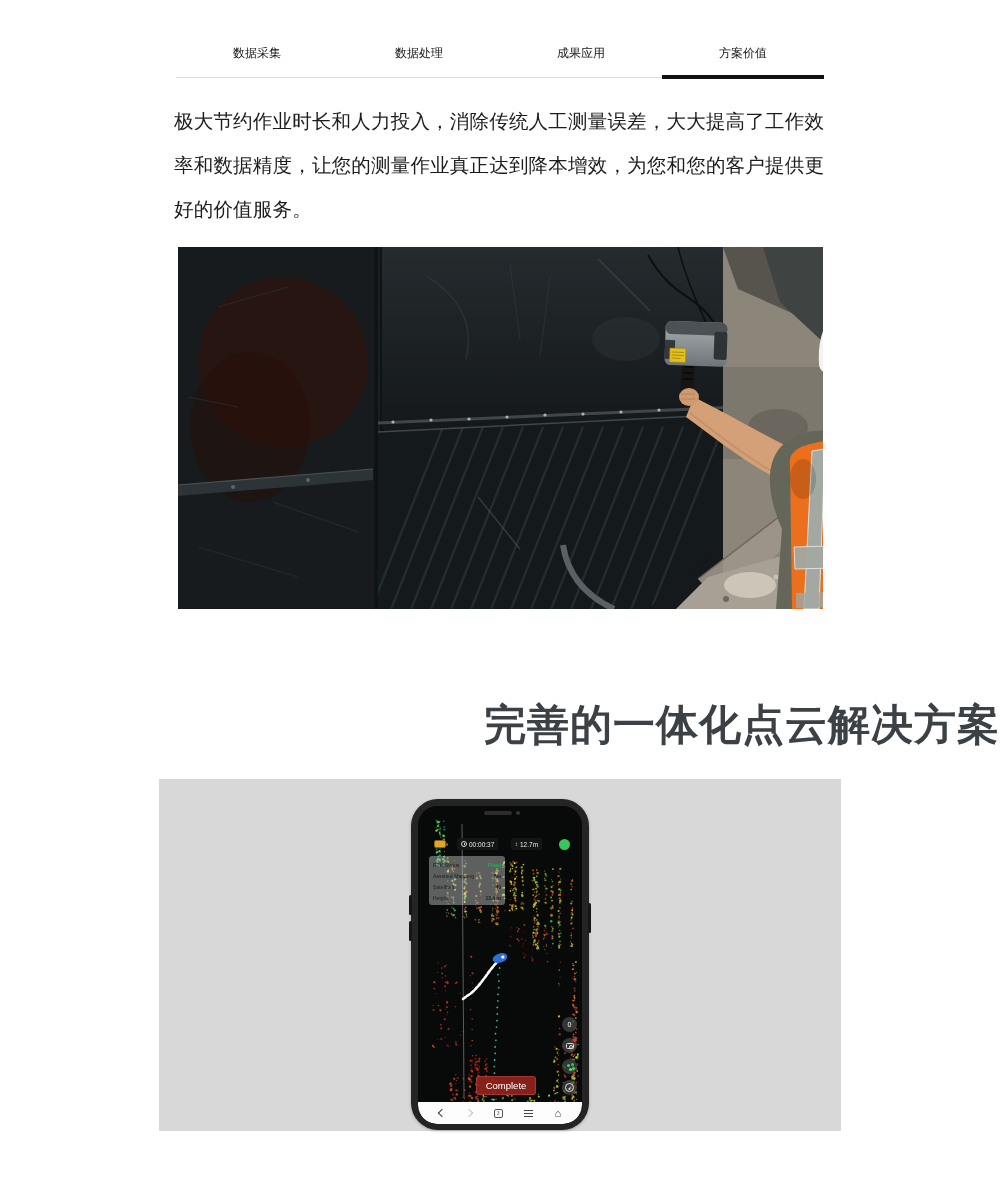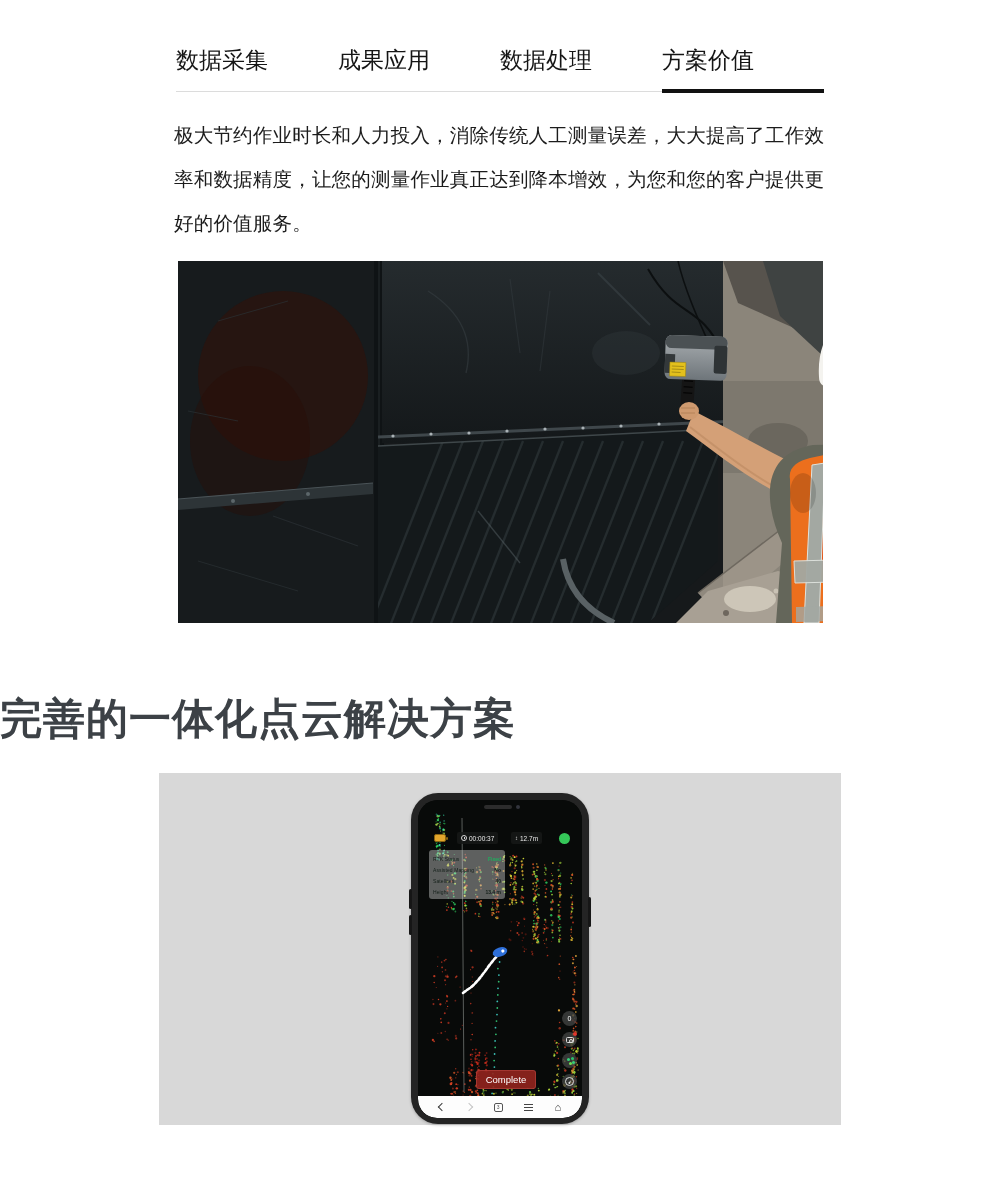--- a/index.html
+++ b/index.html
@@ -1,33 +1,33 @@
 <!DOCTYPE html>
 <html><head>
 <meta charset="utf-8">
 <style>
   * { box-sizing: border-box; margin: 0; padding: 0; }
   html,body { width:1000px; background:#ffffff; font-family:"Liberation Sans", sans-serif; }
   body { height:1196px; overflow:hidden; }
 
   
   .tabs { width:648px; margin:28px auto 0; display:flex; border-bottom:1px solid #dcdcdc; }
-  .tab { flex:1; font-size:23px; padding:17px 0 15px; color:#151515; position:relative; cursor:pointer; }
+  .tab { flex:1; text-align:center; font-size:12px; padding:17px 0 15px; color:#151515; position:relative; cursor:pointer; }
   .tab.active { font-weight:normal; }
   .tab.active::after { content:""; position:absolute; left:0; right:0; bottom:-2px; height:4px; background:#111; }
 
   
   .intro { width:652px; margin:21px auto 0; font-size:19.5px; line-height:44px; color:#1c1c1c; letter-spacing:.2px; }
 
   
   .photo-wrap { width:645px; margin:16px auto 0; height:362px; }
   .photo-wrap svg { display:block; }
 
   
-  .section-title { margin-top:68px; text-align:left; font-size:42px; font-weight:600; color:#3c4146; letter-spacing:1px; }
+  .section-title { margin-top:88px; text-align:right; font-size:42px; font-weight:600; color:#3c4146; letter-spacing:1px; }
 
   
   .gray-section { width:682px; height:352px; margin:26px auto 0; background:#d8d8d8; }
   .phone { position:relative; width:178px; height:331px; margin:0 auto; top:20px; background:#242424; border-radius:27px; box-shadow:0 1px 3px rgba(0,0,0,.25); }
   .side-btn { position:absolute; background:#161616; border-radius:2px; }
   .sb-l1 { left:-2px; top:96px;  width:3px; height:20px; }
   .sb-l2 { left:-2px; top:122px; width:3px; height:20px; }
   .sb-r1 { right:-2px; top:104px; width:3px; height:30px; }
 
   .screen { position:absolute; left:7px; top:7px; right:7px; bottom:6px; background:#090b0a; border-radius:20px 20px 19px 19px; overflow:hidden; }
@@ -71,22 +71,22 @@
   .tabbox { width:9px; height:9px; border:1px solid #555; border-radius:2px; font-size:5px; color:#555; display:flex; align-items:center; justify-content:center; }
   .burger { width:9px; height:7px; border-top:1.4px solid #444; border-bottom:1.4px solid #444; position:relative; }
   .burger::after { content:""; position:absolute; left:0; right:0; top:2.2px; height:1.4px; background:#444; }
   .home-ic { font-size:11px; color:#444; line-height:1; }
 </style>
 </head>
 <body>
 
 <nav class="tabs">
   <div class="tab">数据采集</div>
+  <div class="tab">数据处理</div>
   <div class="tab">成果应用</div>
-  <div class="tab">数据处理</div>
   <div class="tab active">方案价值</div>
 </nav>
 
 <p class="intro">极大节约作业时长和人力投入，消除传统人工测量误差，大大提高了工作效率和数据精度，让您的测量作业真正达到降本增效，为您和您的客户提供更好的价值服务。</p>
 
 <div class="photo-wrap">
 <svg width="645" height="362" viewBox="0 0 645 362">
   <defs>
     <linearGradient id="gmetal" x1="0" y1="0" x2="0" y2="1">
       <stop offset="0" stop-color="#252b2e"></stop>

